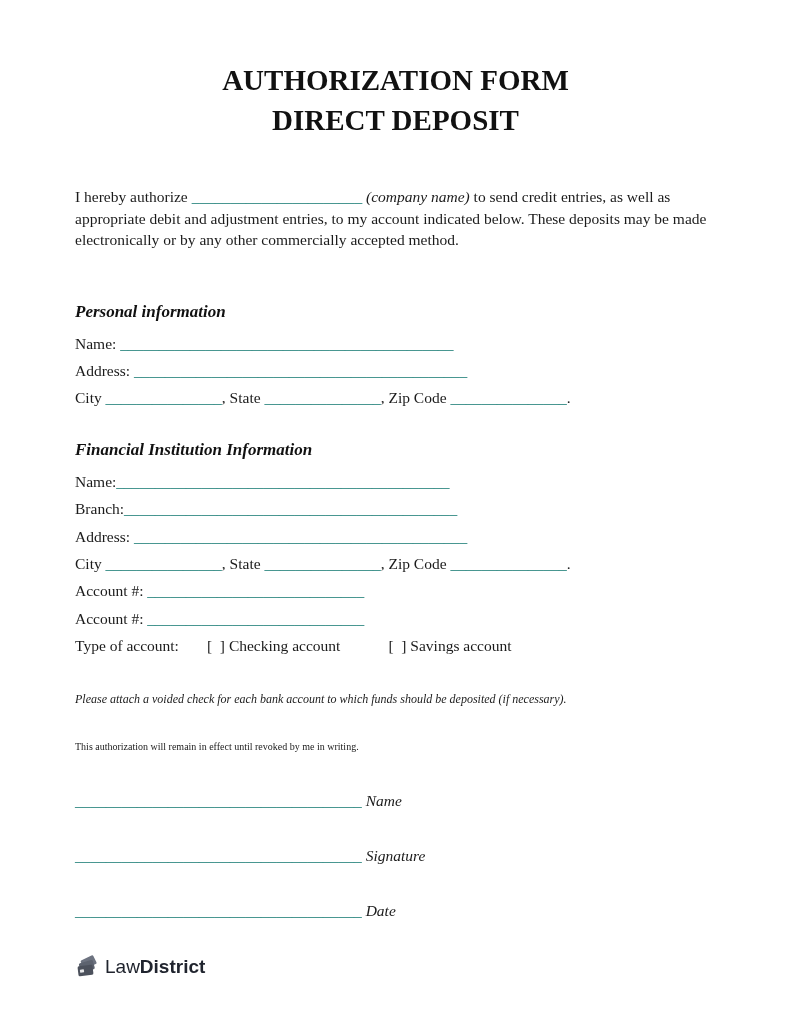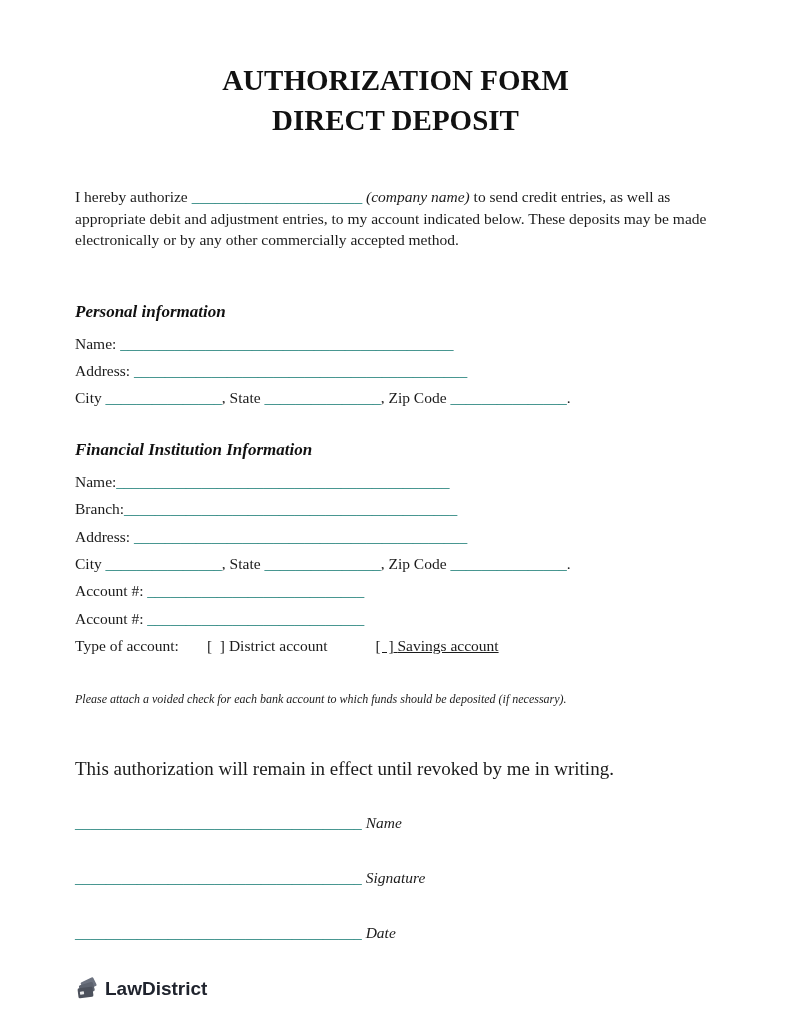--- a/index.html
+++ b/index.html
@@ -42,50 +42,50 @@
     margin-bottom: 7px;
     color: #111111;
     font-style: italic;
   }
   .form-line {
     font-size: 15.5px;
     line-height: 27.4px;
     white-space: nowrap;
   }
   .opt-checking { margin-left: 28px; }
-  .opt-savings { margin-left: 48px; text-decoration: underline; }
+  .opt-savings { margin-left: 48px; }
   .note-voided {
     margin-top: 28px;
     font-size: 12px;
     font-style: italic;
     line-height: 22px;
   }
   .note-auth {
-    margin-top: 48px;
-    font-size: 19px;
+    margin-top: 26px;
+    font-size: 10px;
     line-height: 22px;
   }
   .sig-block { margin-top: 32px; }
   .sig-row {
     font-size: 15.5px;
     line-height: 22px;
     margin-bottom: 33px;
     white-space: nowrap;
   }
   .sig-label { font-style: italic; }
   .footer-logo {
     margin-top: 10px;
     display: flex;
     align-items: center;
     gap: 6px;
     font-family: "Liberation Sans", sans-serif;
     font-size: 19px;
     color: #20242e;
   }
-  .brand-bold { font-weight: bold; }
+  .brand-bold { font-weight: normal; }
   .brand-regular { font-weight: bold; }
   .logo-icon { display: inline-block; width: 24px; height: 24px; }
 </style>
 </head>
 <body>
 
 <div class="page">
 
   <div class="doc-title">
     <div>AUTHORIZATION FORM</div>
@@ -102,21 +102,21 @@
   </div>
 
   <div class="section section-financial">
     <div class="section-heading">Financial Institution Information</div>
     <div class="form-line"><span>Name:</span><span class="blank">___________________________________________</span></div>
     <div class="form-line"><span>Branch:</span><span class="blank">___________________________________________</span></div>
     <div class="form-line"><span>Address:</span> <span class="blank">___________________________________________</span></div>
     <div class="form-line"><span>City</span> <span class="blank">_______________</span><span>, State</span> <span class="blank">_______________</span><span>, Zip Code</span> <span class="blank">_______________</span><span>.</span></div>
     <div class="form-line"><span>Account #:</span> <span class="blank">____________________________</span></div>
     <div class="form-line"><span>Account #:</span> <span class="blank">____________________________</span></div>
-    <div class="form-line"><span>Type of account:</span><span class="opt-checking"><span>[&nbsp;&nbsp;]</span> <span>District account</span></span><span class="opt-savings"><span>[&nbsp;&nbsp;]</span> <span>Savings account</span></span></div>
+    <div class="form-line"><span>Type of account:</span><span class="opt-checking"><span>[&nbsp;&nbsp;]</span> <span>Checking account</span></span><span class="opt-savings"><span>[&nbsp;&nbsp;]</span> <span>Savings account</span></span></div>
   </div>
 
   <p class="note-voided">Please attach a voided check for each bank account to which funds should be deposited (if necessary).</p>
 
   <p class="note-auth">This authorization will remain in effect until revoked by me in writing.</p>
 
   <div class="sig-block">
     <div class="sig-row"><span class="blank">_____________________________________</span> <span class="sig-label">Name</span></div>
     <div class="sig-row"><span class="blank">_____________________________________</span> <span class="sig-label">Signature</span></div>
     <div class="sig-row"><span class="blank">_____________________________________</span> <span class="sig-label">Date</span></div>

